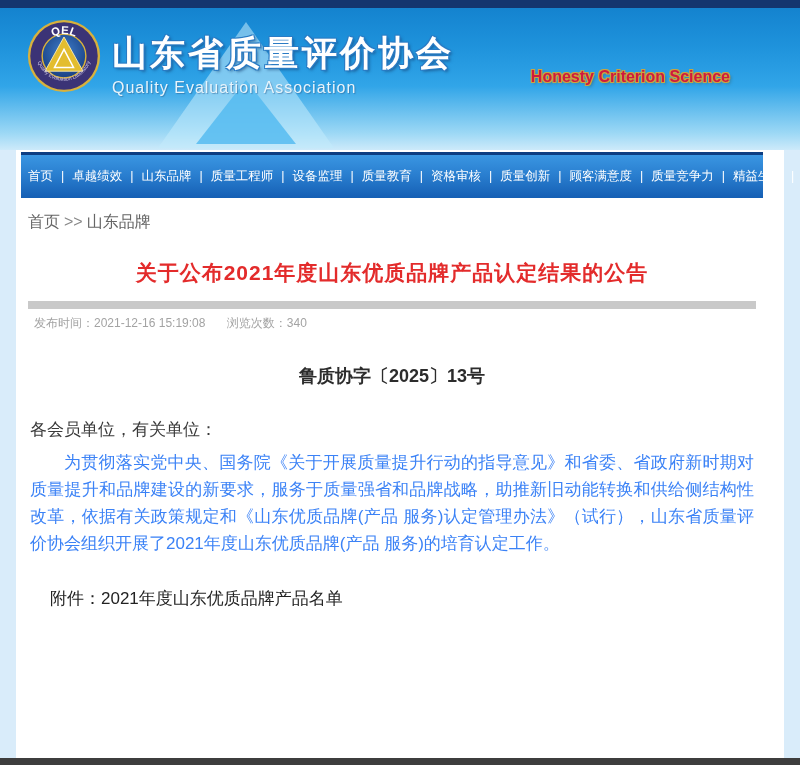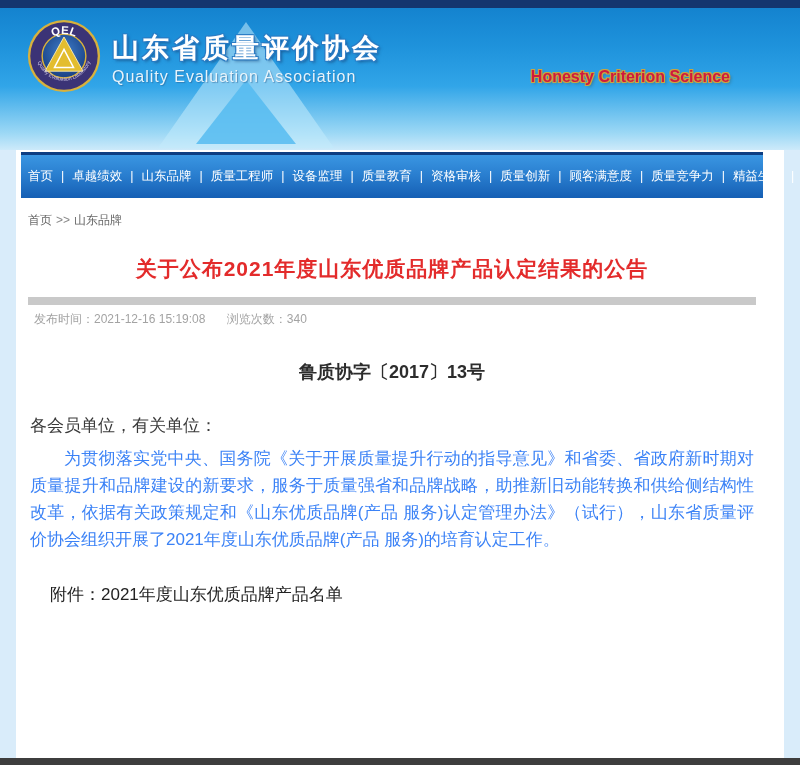--- a/index.html
+++ b/index.html
@@ -29,21 +29,21 @@
   .tri-watermark-inner {
     position:absolute; left:196px; top:72px;
     width:0; height:0;
     border-left:50px solid transparent;
     border-right:50px solid transparent;
     border-bottom:64px solid rgba(80,185,240,0.8);
   }
   .logo-wrap { position:absolute; left:26px; top:10px; }
   .org-names { position:absolute; left:112px; top:22px; }
   .org-cn {
-    font-size:27px; font-weight:bold; color:#ffffff; letter-spacing:3px;
+    font-size:35px; font-weight:bold; color:#ffffff; letter-spacing:3px;
     text-shadow:-1px -1px 0 #2a7bc4, 1px -1px 0 #2a7bc4, -1px 1px 0 #2a7bc4, 1px 1px 0 #2a7bc4, 2px 2px 3px rgba(20,60,110,.6);
   }
   .org-en { font-size:16px; color:#e8f4fb; margin-top:2px; letter-spacing:1px; text-shadow:1px 1px 1px rgba(40,90,140,.5); }
   .slogan { position:absolute; right:70px; top:40px; text-align:center; }
   .slogan-cn {
     font-size:26px; font-weight:bold; color:#cf1a3e; letter-spacing:4px;
     text-shadow:1px 1px 0 #caa63f, -1px -1px 0 #caa63f, 1px -1px 0 #caa63f, -1px 1px 0 #caa63f, 3px 3px 4px rgba(60,40,10,.35);
   }
   .slogan-en {
     font-size:16px; font-weight:bold; color:#cf1a3e; margin-top:20px;
@@ -65,21 +65,21 @@
     display:flex; align-items:center;
     padding-left:3px;
     white-space:nowrap;
   }
   .nav a {
     color:#ffffff; font-size:12.5px; text-decoration:none; padding:0 4px; cursor:pointer;
   }
   .nav a:not(:last-child)::after { content:"|"; color:#ffffff; margin-left:8px; }
 
   
-  .breadcrumb { padding:14px 0 2px 12px; font-size:12px; color:#666; }
+  .breadcrumb { padding:14px 0 2px 12px; font-size:16px; color:#666; }
   .breadcrumb a { color:#666; text-decoration:none; cursor:pointer; }
   .breadcrumb .sep { margin:0 4px; color:#888; }
 
   
   .article-title {
     margin-top:24px; text-align:center;
     font-size:21px; color:#e32b2b; letter-spacing:1px;
   }
   .title-rule { height:8px; background:#c9c9c9; margin:14px 12px 0 12px; }
   .meta { padding:6px 16px 0 0; font-size:12px; color:#a3a3a3; }
@@ -160,21 +160,21 @@
 
   <h1 class="article-title">关于公布2021年度山东优质品牌产品认定结果的公告</h1>
 
   <div class="title-rule"></div>
 
   <div class="meta">
     <span>发布时间：2021-12-16 15:19:08</span>
     <span>浏览次数：340</span>
   </div>
 
-  <div class="doc-number">鲁质协字〔2017〕13号</div>
+  <div class="doc-number">鲁质协字〔2025〕13号</div>
 
   <div class="salutation">各会员单位，有关单位：</div>
 
   <div class="body-text">
     <p>为贯彻落实党中央、国务院《关于开展质量提升行动的指导意见》和省委、省政府新时期对质量提升和品牌建设的新要求，服务于质量强省和品牌战略，助推新旧动能转换和供给侧结构性改革，依据有关政策规定和《山东优质品牌(产品 服务)认定管理办法》（试行），山东省质量评价协会组织开展了2021年度山东优质品牌(产品 服务)的培育认定工作。</p>
   </div>
 
   <div class="attachment">附件：2021年度山东优质品牌产品名单</div>
 
 </div>

